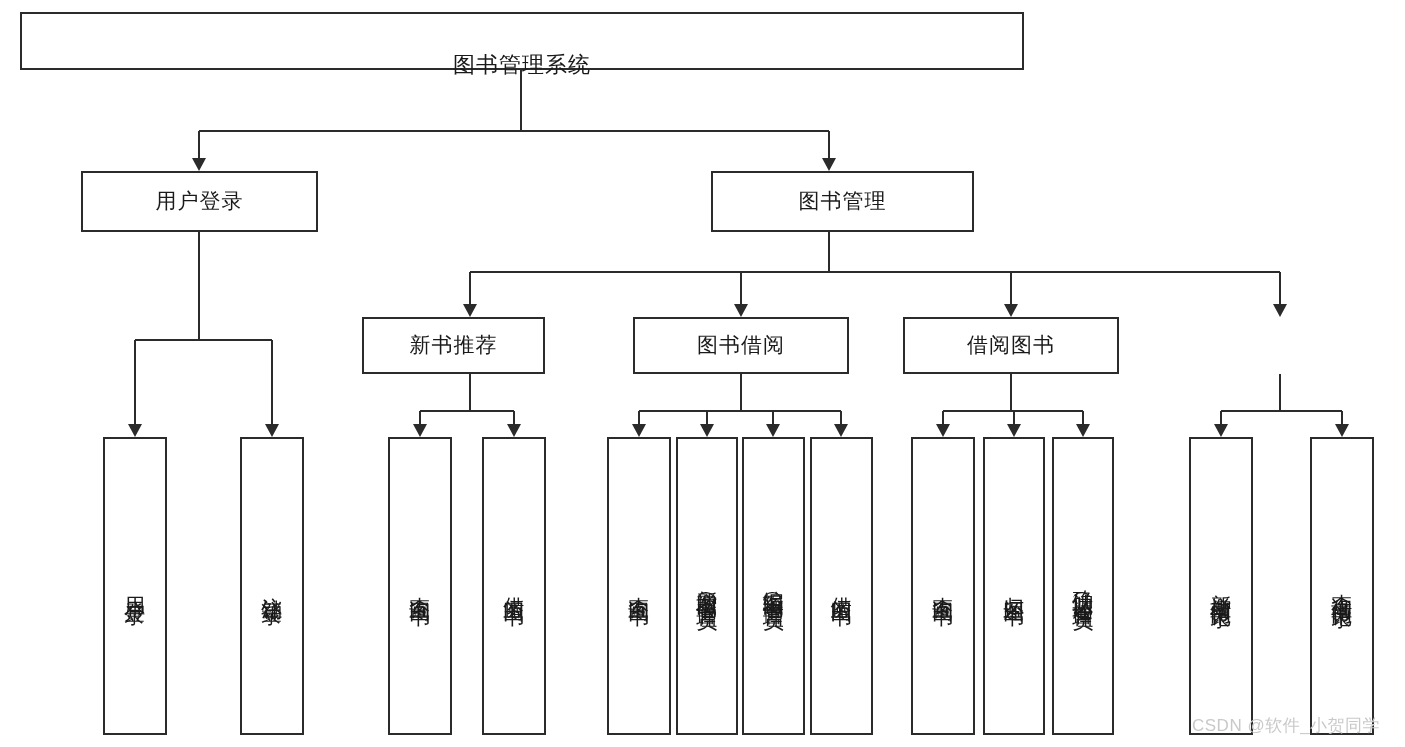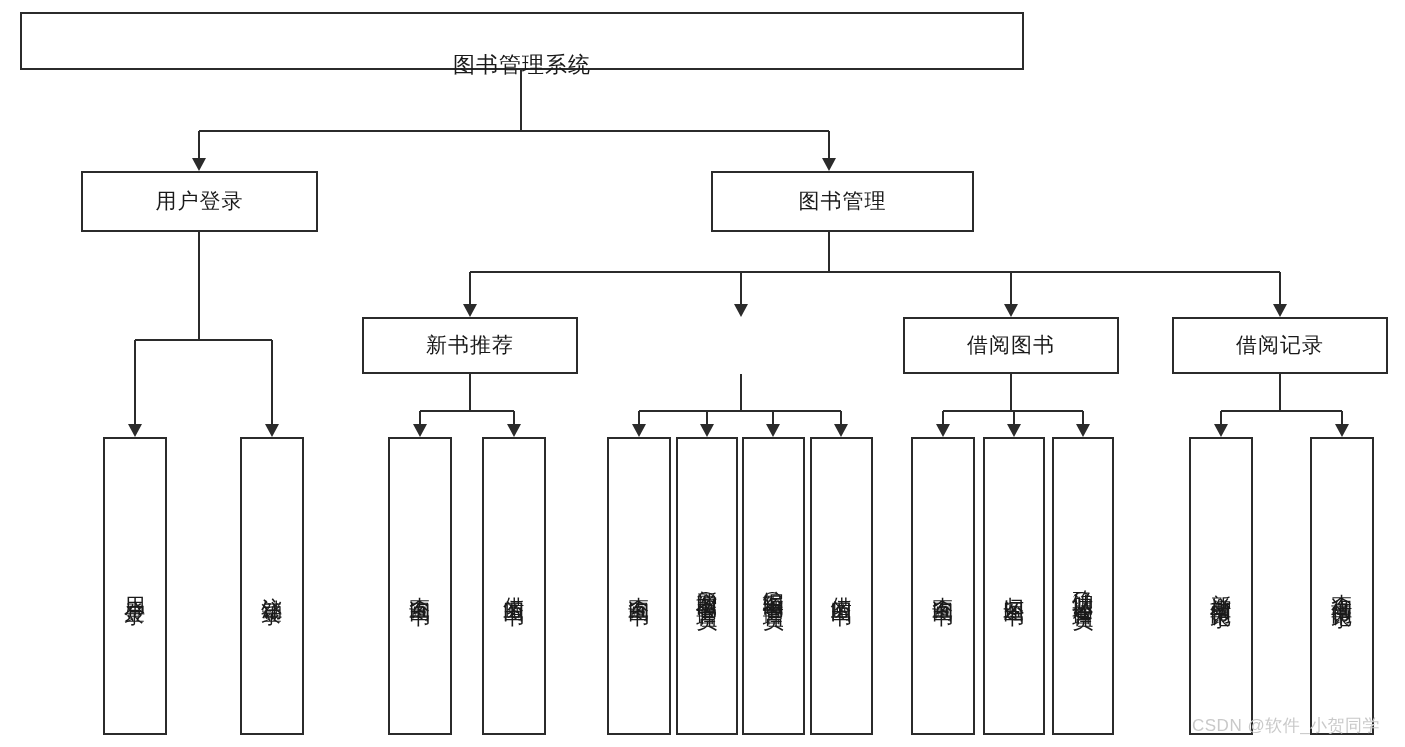--- a/index.html
+++ b/index.html
@@ -74,28 +74,28 @@
     <span class="label">图书管理系统</span>
   </div>
 
   <div class="node" id="n-l2-0" style="left: 81px; top: 171px; width: 237px; height: 61px;">
     <span class="label">用户登录</span>
   </div>
   <div class="node" id="n-l2-1" style="left: 711px; top: 171px; width: 263px; height: 61px;">
     <span class="label">图书管理</span>
   </div>
 
-  <div class="node" id="n-l3-0" style="left: 362px; top: 317px; width: 216px; height: 57px;">
+  <div class="node" id="n-l3-0" style="left: 362px; top: 317px; width: 183px; height: 57px;">
     <span class="label">新书推荐</span>
+  </div>
+  <div class="node" id="n-l3-1" style="left: 633px; top: 317px; width: 216px; height: 57px;">
+    <span class="label">图书借阅</span>
   </div>
   <div class="node" id="n-l3-2" style="left: 903px; top: 317px; width: 216px; height: 57px;">
     <span class="label">借阅图书</span>
-  </div>
-  <div class="node" id="n-l3-3" style="left: 1172px; top: 317px; width: 216px; height: 57px;">
-    <span class="label">借阅记录</span>
   </div>
 
   <div class="node vert" id="n-lf-0" style="left: 103px; top: 437px; width: 64px; height: 298px;">
     <span class="label">用户登录</span>
   </div>
   <div class="node vert" id="n-lf-1" style="left: 240px; top: 437px; width: 64px; height: 298px;">
     <span class="label">注销登录</span>
   </div>
   <div class="node vert" id="n-lf-2" style="left: 388px; top: 437px; width: 64px; height: 298px;">
     <span class="label">查询图书</span>

